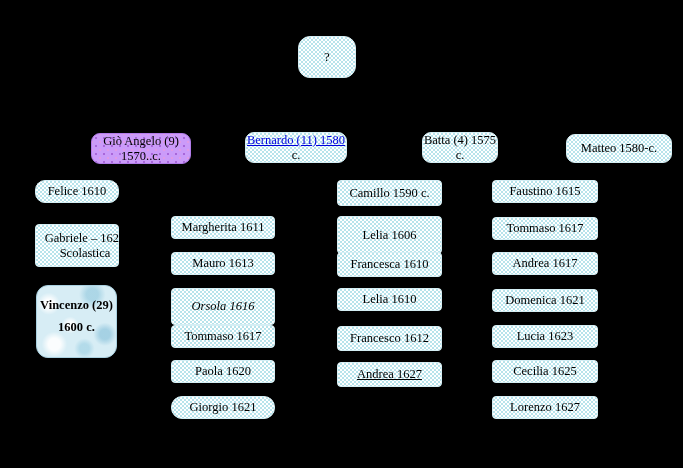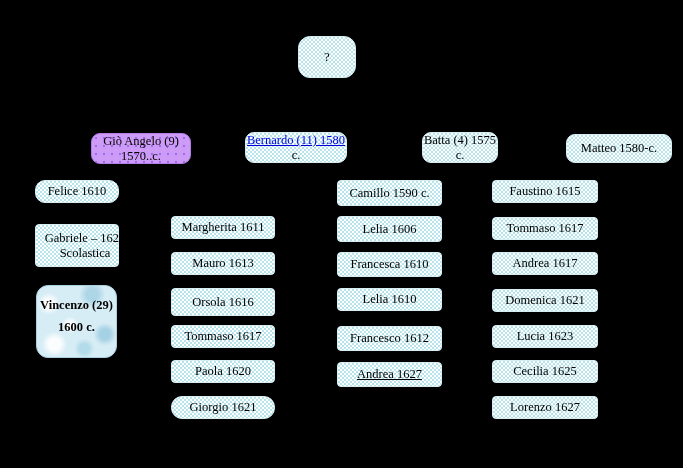--- a/index.html
+++ b/index.html
@@ -116,37 +116,37 @@
     <span class="ln">Vincenzo (29)</span>
     <span class="ln">1600 c.</span>
   </div>
 
   <div class="node checker round-sm" style="left:171px;top:216px;width:104px;height:23px;">
     <span class="ln">Margherita 1611</span>
   </div>
   <div class="node checker round-sm" style="left:171px;top:252px;width:104px;height:23px;">
     <span class="ln">Mauro 1613</span>
   </div>
-  <div class="node checker round-sm" style="left:171px;top:288px;width:104px;height:28px;">
+  <div class="node checker round-sm" style="left:171px;top:288px;width:104px;height:37px;font-style:italic;">
     <span class="ln">Orsola 1616</span>
   </div>
   <div class="node checker round-sm" style="left:171px;top:325px;width:104px;height:23px;">
     <span class="ln">Tommaso 1617</span>
   </div>
   <div class="node checker round-sm" style="left:171px;top:360px;width:104px;height:23px;">
     <span class="ln">Paola 1620</span>
   </div>
   <div class="node checker round-sm" style="left:171px;top:396px;width:104px;height:23px;border-radius:11px;">
     <span class="ln">Giorgio 1621</span>
   </div>
 
   <div class="node checker round-sm" style="left:337px;top:180px;width:105px;height:26px;">
     <span class="ln">Camillo 1590 c.</span>
   </div>
-  <div class="node checker round-sm" style="left:337px;top:216px;width:105px;height:26px;">
+  <div class="node checker round-sm" style="left:337px;top:216px;width:105px;height:38px;">
     <span class="ln">Lelia 1606</span>
   </div>
   <div class="node checker round-sm" style="left:337px;top:252px;width:105px;height:25px;">
     <span class="ln">Francesca 1610</span>
   </div>
   <div class="node checker round-sm" style="left:337px;top:288px;width:105px;height:23px;">
     <span class="ln">Lelia 1610</span>
   </div>
   <div class="node checker round-sm" style="left:337px;top:326px;width:105px;height:25px;">
     <span class="ln">Francesco 1612</span>

